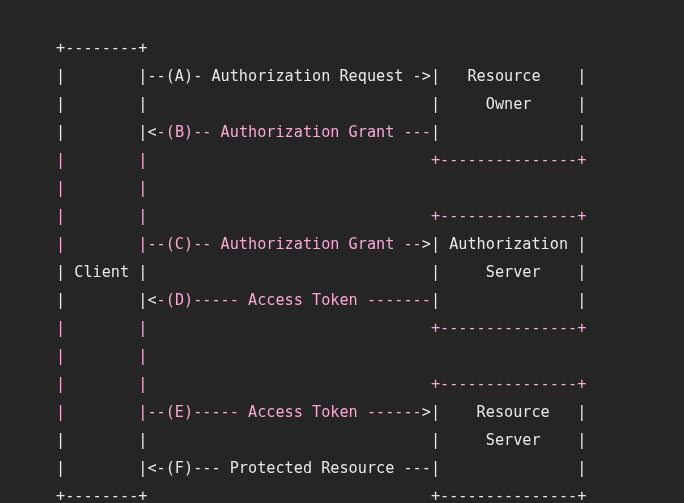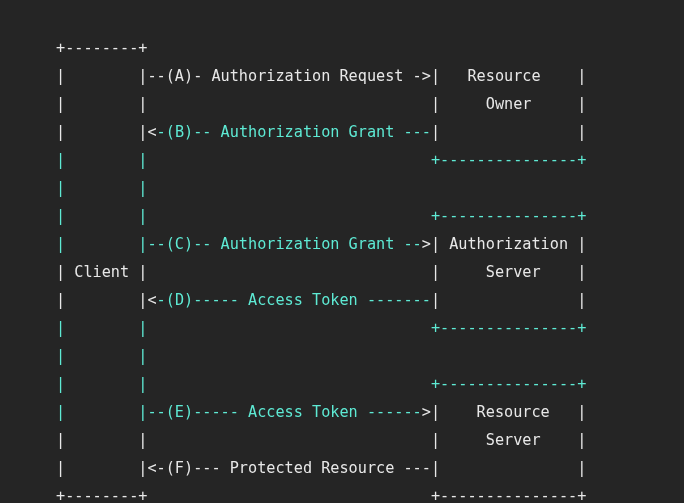--- a/index.html
+++ b/index.html
@@ -24,18 +24,18 @@
     letter-spacing: 0px;
     white-space: pre;
     tab-size: 8;
   }
   .ln {
     display: block;
     height: 28px;
     white-space: pre;
   }
   .w { color: #e8e8e8; }
-  .r { color: #5eead4; text-align: center; }
+  .r { color: #f9a8d4; text-align: center; }
 </style>
 </head>
 <body>
 
 <pre id="ascii-diagram"><span class="ln"><span class="w">+--------+</span></span><span class="ln"><span class="w">|        |--(A)- Authorization Request -&gt;|   Resource    |</span></span><span class="ln"><span class="w">|        |                               |     Owner     |</span></span><span class="ln"><span class="w">|        |&lt;</span><span class="r">-(B)-- Authorization Grant ---</span><span class="w">|               |</span></span><span class="ln"><span class="r">|        |                               +---------------+</span></span><span class="ln"><span class="r">|        |</span></span><span class="ln"><span class="r">|        |                               +---------------+</span></span><span class="ln"><span class="r">|        |--(C)-- Authorization Grant --</span><span class="w">&gt;| Authorization |</span></span><span class="ln"><span class="w">| Client |                               |     Server    |</span></span><span class="ln"><span class="w">|        |&lt;</span><span class="r">-(D)----- Access Token -------</span><span class="w">|               |</span></span><span class="ln"><span class="r">|        |                               +---------------+</span></span><span class="ln"><span class="r">|        |</span></span><span class="ln"><span class="r">|        |                               +---------------+</span></span><span class="ln"><span class="r">|        |--(E)----- Access Token ------</span><span class="w">&gt;|    Resource   |</span></span><span class="ln"><span class="w">|        |                               |     Server    |</span></span><span class="ln"><span class="w">|        |&lt;-(F)--- Protected Resource ---|               |</span></span><span class="ln"><span class="w">+--------+                               +---------------+</span></span></pre>
 
 </body></html>

